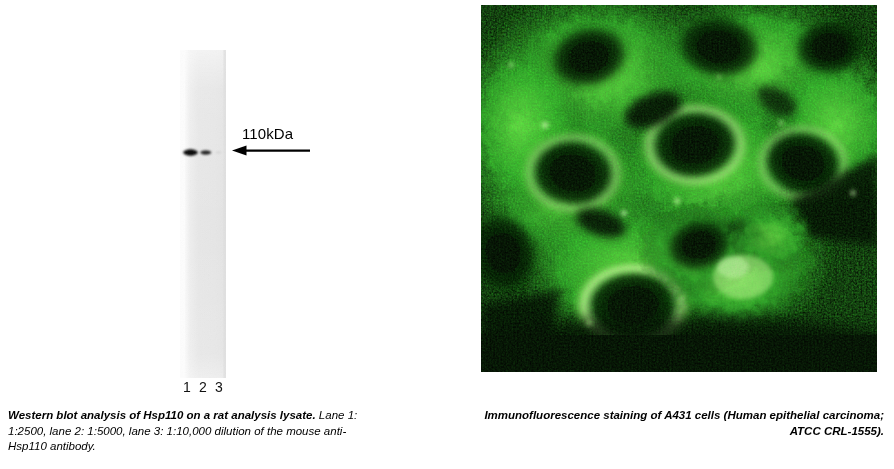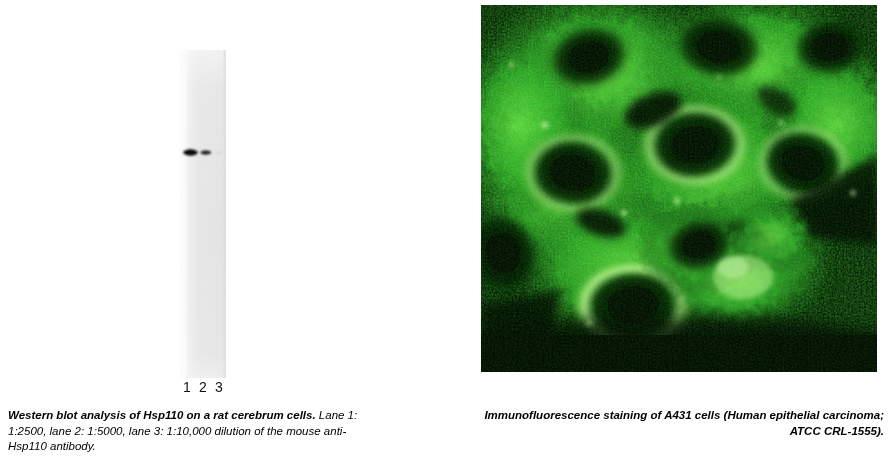--- a/index.html
+++ b/index.html
@@ -173,20 +173,27 @@
           <ellipse cx="25.8" cy="102.5" rx="6.6" ry="2.9" fill="url(#bandB)"></ellipse>
           <ellipse cx="25.8" cy="102.5" rx="5.2" ry="1.8" fill="#232323"></ellipse>
         </g>
 
         <g filter="url(#bandSoft)">
           <ellipse cx="38.5" cy="102.5" rx="4.6" ry="2.0" fill="url(#bandC)"></ellipse>
         </g>
       </svg>
     </div>
 
+    <div id="marker-group">
+      <div id="marker-label">110kDa</div>
+      <svg id="marker-arrow-svg" viewBox="0 0 80 12">
+        <line x1="13" y1="5.6" x2="79" y2="5.6" stroke="#000000" stroke-width="2.1"></line>
+        <polygon points="1,5.6 15.5,0.6 15.5,10.6" fill="#000000"></polygon>
+      </svg>
+    </div>
 
     <div id="lane-numbers">
       <span class="lane-number">1</span>
       <span class="lane-number">2</span>
       <span class="lane-number">3</span>
     </div>
 
   </div>
 </div>
 
@@ -314,19 +321,19 @@
         <circle cx="238" cy="72" r="2.2" fill="#c8f39c" opacity="0.55"></circle>
         <circle cx="30" cy="60" r="2.6" fill="#d4ffb0" opacity="0.6"></circle>
       </g>
 
       <rect x="0" y="0" width="396" height="367" filter="url(#grainGreen)" opacity="0.22"></rect>
     </g>
   </svg>
 </div>
 
 <div class="caption" id="caption-blot">
-  <span class="cap-bold">Western blot analysis of Hsp110 on a rat cerebrum cells.</span>
+  <span class="cap-bold">Western blot analysis of Hsp110 on a rat analysis lysate.</span>
   <span class="cap-reg">Lane 1: 1:2500, lane 2: 1:5000, lane 3: 1:10,000 dilution of the mouse anti-Hsp110 antibody.</span>
 </div>
 
 <div class="caption" id="caption-if">
   <span class="cap-bold">Immunofluorescence staining of A431 cells (Human epithelial carcinoma; ATCC CRL-1555).</span>
 </div>
 
 </body></html>

